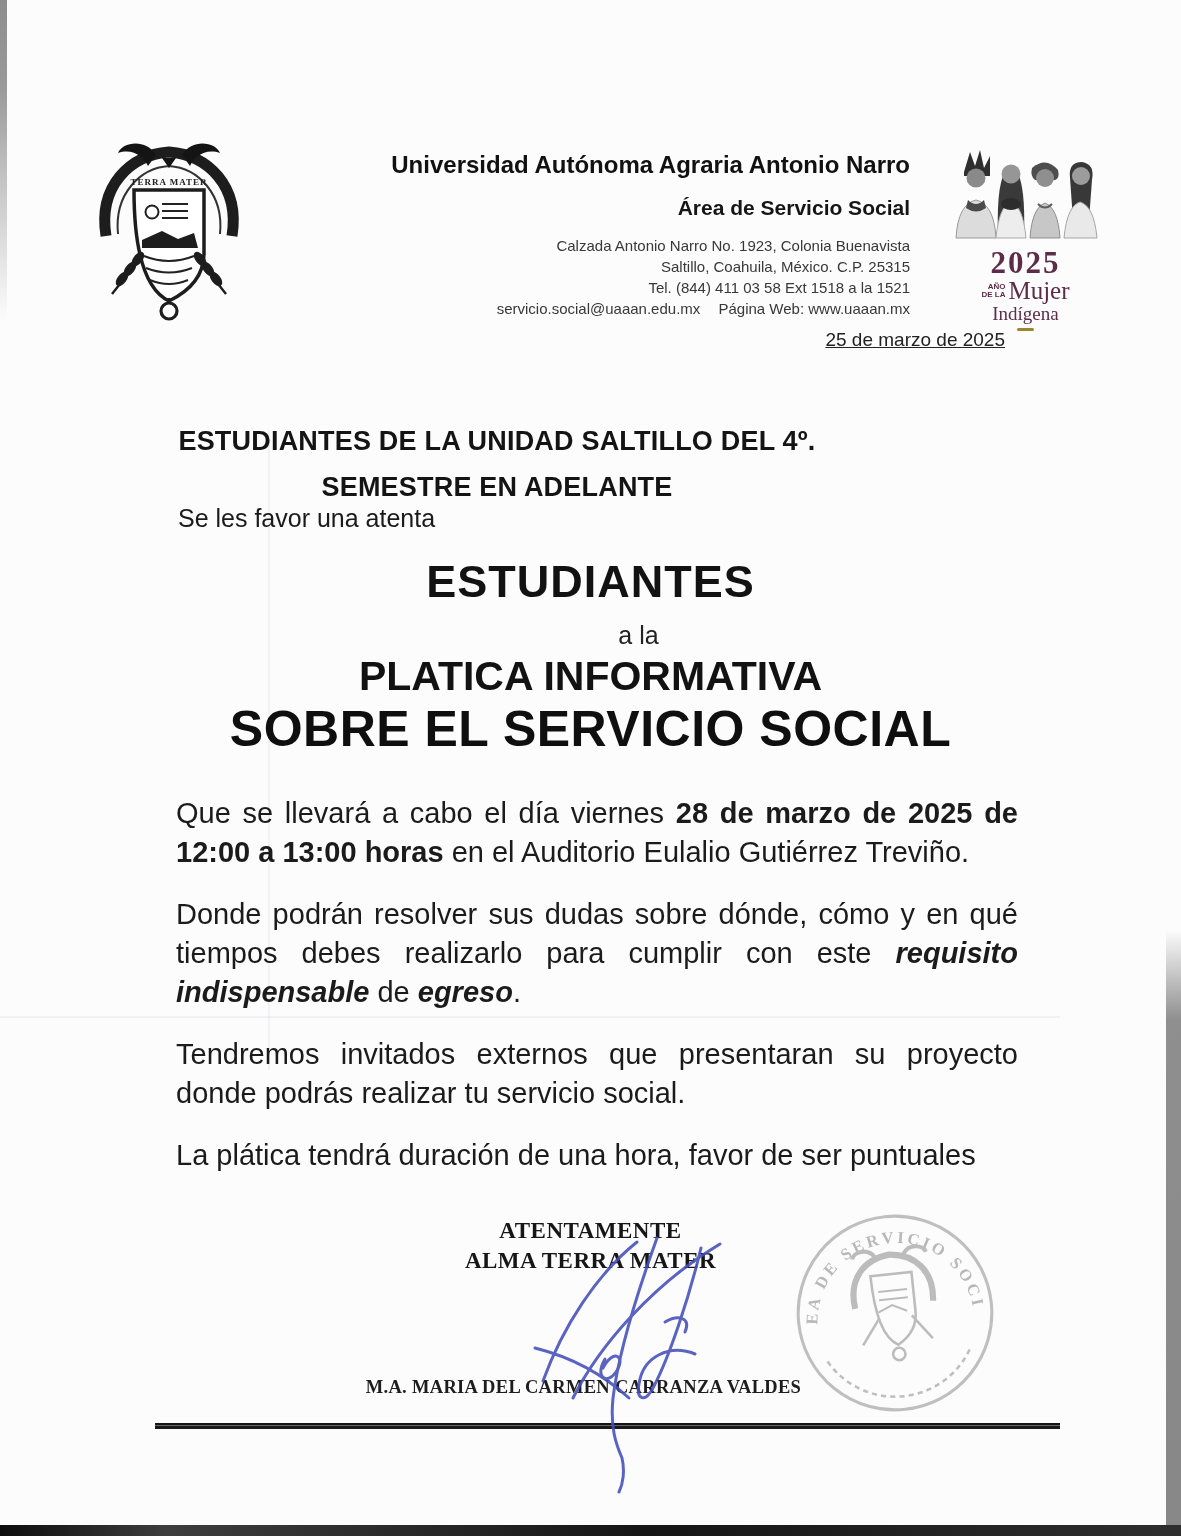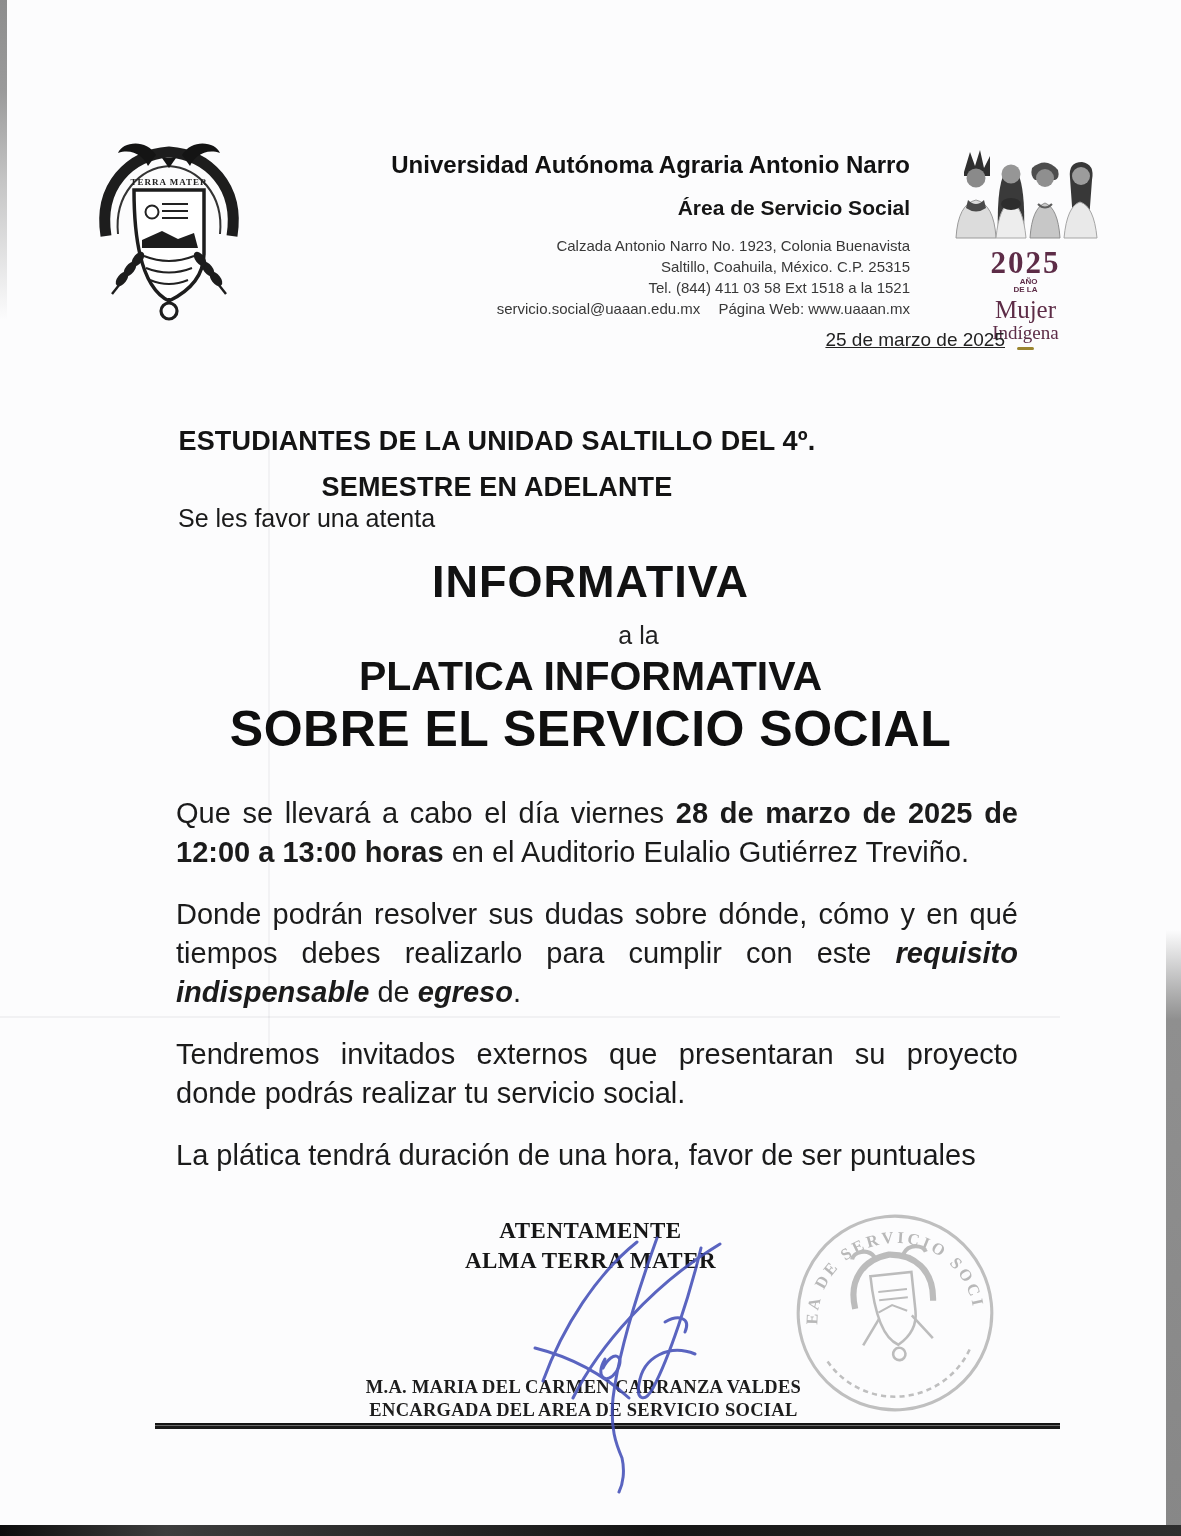--- a/index.html
+++ b/index.html
@@ -22,21 +22,21 @@
   .crest{position:absolute;left:84px;top:138px;width:170px;height:190px;}
   .hdr-center{position:absolute;left:250px;top:142px;width:660px;text-align:right;margin-top:9px;}
   .hdr-university{font-size:24px;font-weight:bold;color:#111;}
   .hdr-dept{font-size:21px;font-weight:bold;color:#151515;margin-top:17px;}
   .hdr-address{margin-top:15px;font-size:15px;color:#383838;line-height:21px;}
   .hdr-address .webline span{display:inline-block;}
   .hdr-address .webline .gap{width:14px;}
   .logo2025{position:absolute;left:938px;top:142px;width:175px;text-align:center;}
   .logo2025 .year{font-family:"Liberation Serif",serif;font-weight:bold;font-size:31px;
     letter-spacing:2px;color:#5d2c47;line-height:30px;margin-top:4px;}
-  .logo2025 .mujer-row{display:flex;justify-content:center;align-items:center;gap:3px;line-height:1;flex-direction:column;}
+  .logo2025 .mujer-row{display:flex;justify-content:center;align-items:center;gap:3px;line-height:1;}
   .logo2025 .ano{display:flex;flex-direction:column;font-size:8px;font-weight:bold;color:#5d2c47;
     line-height:8px;text-align:right;}
   .logo2025 .mujer{font-family:"Liberation Serif",serif;font-size:25px;color:#5d2c47;}
   .logo2025 .indigena{font-family:"Liberation Serif",serif;font-size:19px;color:#5d2c47;line-height:22px;}
   .logo2025 .dash{width:17px;height:3px;background:#9a8530;margin:3px auto 0;border-radius:2px;}
 
   .date{position:absolute;top:329px;right:176px;font-size:19px;color:#222;text-decoration:underline;}
 
   
   .audience{position:absolute;left:0;top:418px;width:994px;text-align:center;
@@ -159,21 +159,21 @@
     <div class="dash"></div>
   </div>
 
   <div class="date">25 de marzo de 2025</div>
 
   <div class="audience">
     <div>ESTUDIANTES DE LA UNIDAD SALTILLO DEL 4º.</div>
     <div>SEMESTRE EN ADELANTE</div>
   </div>
   <div class="intro">Se les favor una atenta</div>
-  <div class="inv-title">INFORMATIVA</div>
+  <div class="inv-title">ESTUDIANTES</div>
   <div class="inv-conn">a la</div>
   <div class="talk1">PLATICA INFORMATIVA</div>
   <div class="talk2">SOBRE EL SERVICIO SOCIAL</div>
 
   <div class="bodytext">
     <p><span>Que se llevará a cabo el día viernes </span><span class="b">28 de marzo de 2025 de 12:00 a 13:00 horas</span><span> en el Auditorio Eulalio Gutiérrez Treviño.</span></p>
     <p><span>Donde podrán resolver sus dudas sobre dónde, cómo y en qué tiempos debes realizarlo para cumplir con este </span><span class="bi">requisito indispensable</span><span> de </span><span class="bi">egreso</span><span>.</span></p>
     <p>Tendremos invitados externos que presentaran su proyecto donde podrás realizar tu servicio social.</p>
     <p>La plática tendrá duración de una hora, favor de ser puntuales</p>
   </div>
@@ -211,18 +211,17 @@
       <path d="M86,44 C80,34 66,37 64,44 M114,44 C120,34 134,37 136,44" stroke-width="4"></path>
       <path d="M80,62 H120 V100 Q120,120 100,131 Q80,120 80,62 Z" stroke-width="2.5"></path>
       <path d="M86,78 h28 M86,86 h28 M84,98 L98,92 L112,99" stroke-width="2"></path>
       <path d="M66,128 L84,104 M134,128 L116,104" stroke-width="2.5"></path>
       <circle cx="100" cy="140" r="6" stroke-width="2.5"></circle>
     </g>
   </svg>
 
   <div class="nameblock">
     <div>M.A. MARIA DEL CARMEN CARRANZA VALDES</div>
-    <div>ENCARGADA DEL AREA DE SERVICIO SOCIAL</div>
   </div>
   <div class="sig-line"></div>
 
 
 </div>
 
 </body></html>

